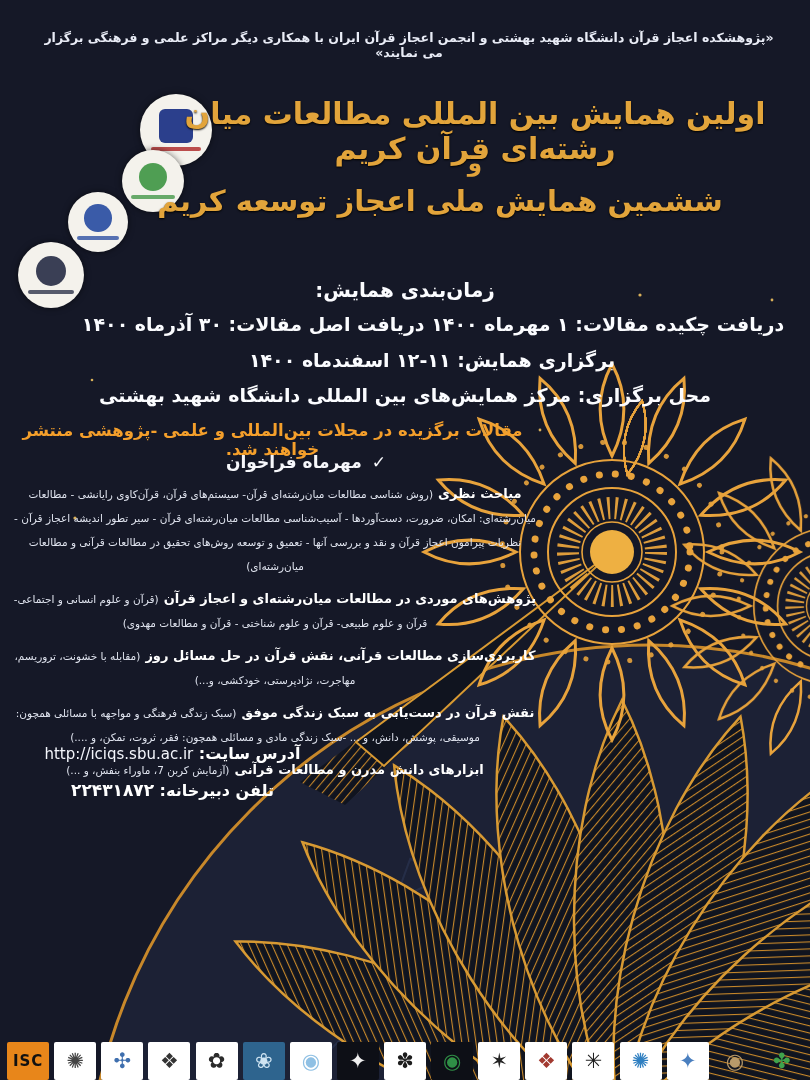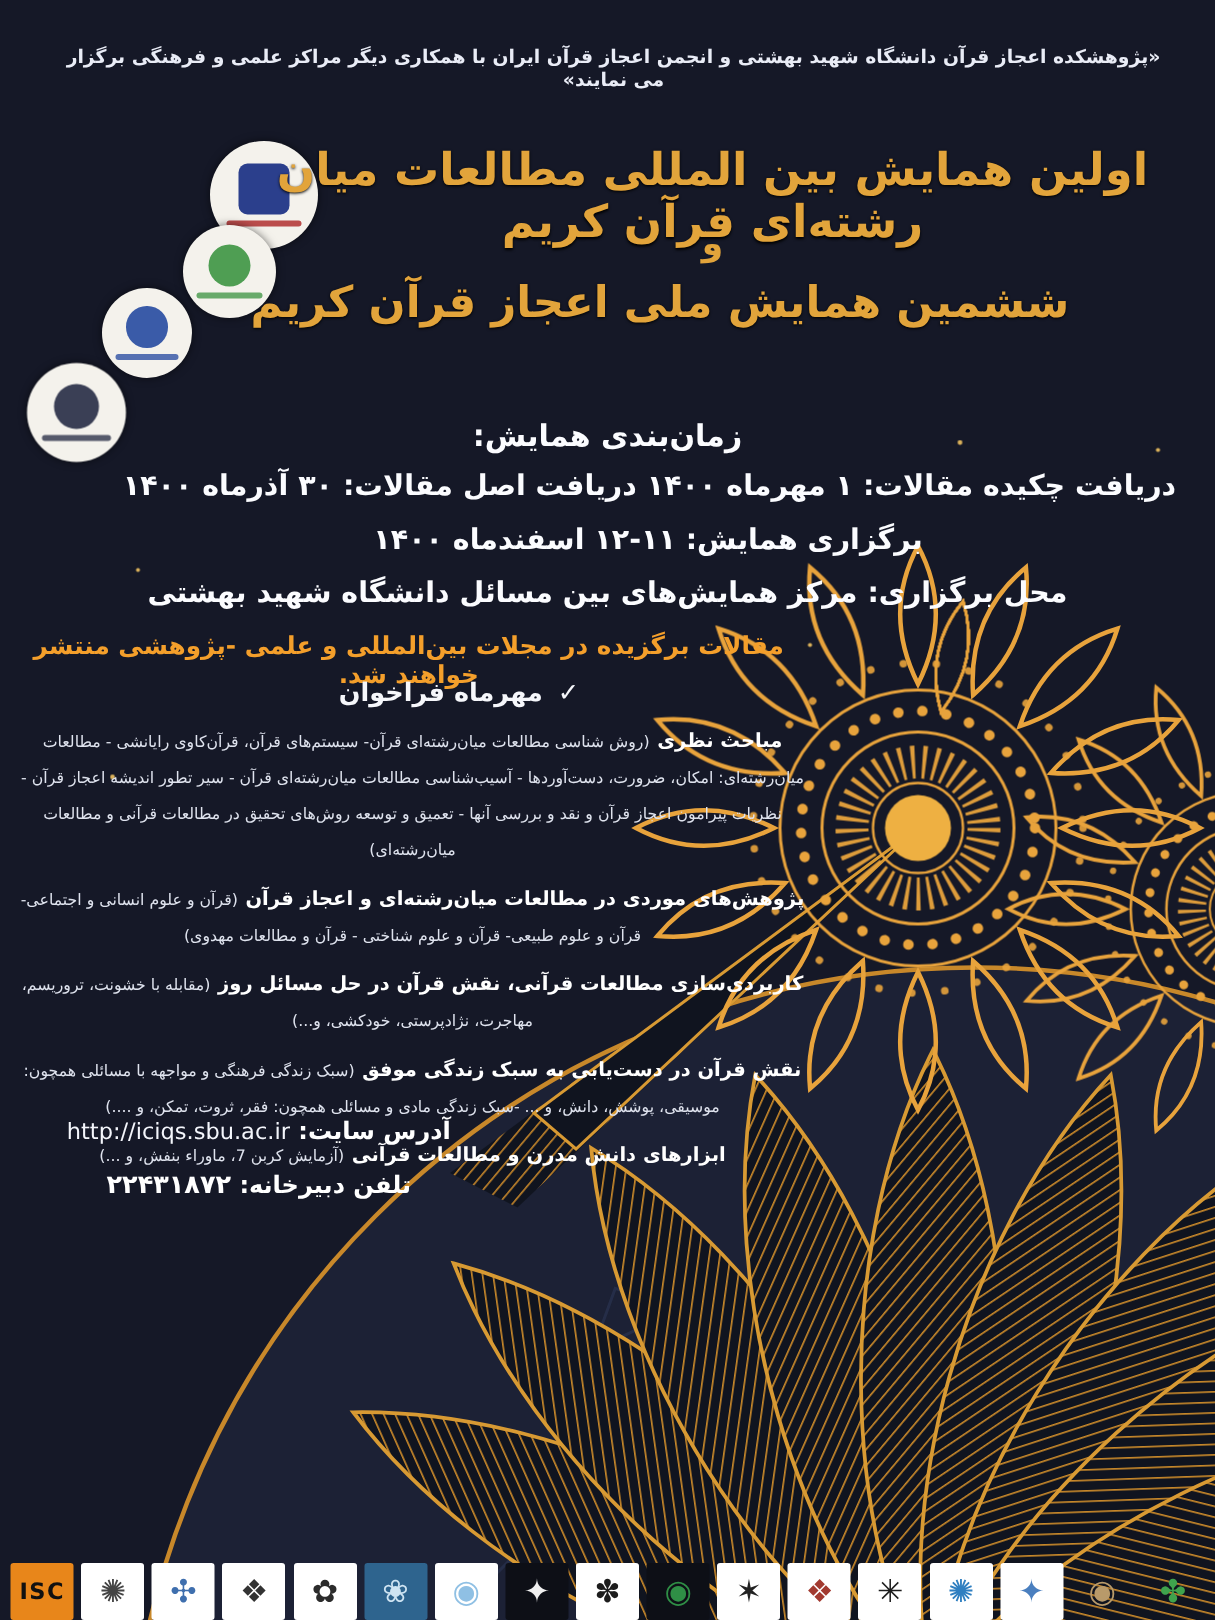--- a/index.html
+++ b/index.html
@@ -210,26 +210,26 @@
         <div class="cap" style="background: rgb(58, 91, 168);"></div>
       </div>
       <div class="orglogo" style="left: 18px; top: 242px; width: 66px; height: 66px;">
         <div class="emb" style="width: 30.36px; height: 30.36px; background: rgb(58, 63, 85); border-radius: 50%;"></div>
         <div class="cap" style="background: rgb(58, 63, 85);"></div>
       </div>
     </div>
 
   <div class="layer title1">اولین همایش بین المللی مطالعات میان رشته‌ای قرآن کریم</div>
   <div class="layer title-and">و</div>
-  <div class="layer title2">ششمین همایش ملی اعجاز قرآن کریم</div>
+  <div class="layer title2">ششمین همایش ملی اعجاز توسعه کریم</div>
 
   <div class="layer sched-head">زمان‌بندی همایش:</div>
   <div class="layer sched-l1">دریافت چکیده مقالات: ۱ مهرماه ۱۴۰۰   دریافت اصل مقالات: ۳۰ آذرماه ۱۴۰۰</div>
   <div class="layer sched-l2">برگزاری همایش: ۱۱-۱۲ اسفندماه ۱۴۰۰</div>
-  <div class="layer sched-l3">محل برگزاری: مرکز همایش‌های بین مسائل دانشگاه شهید بهشتی</div>
+  <div class="layer sched-l3">محل برگزاری: مرکز همایش‌های بین المللی دانشگاه شهید بهشتی</div>
 
   <div class="layer highlight">مقالات برگزیده در مجلات بین‌المللی و علمی -پژوهشی منتشر خواهند شد.</div>
   <div class="layer topics-head">
     <span class="chk">✓</span><span>مهرماه فراخوان</span>
   </div>
 
   <div class="layer topics">
     <div class="topic">
       <b>مباحث نظری</b>
       <span>(روش شناسی مطالعات میان‌رشته‌ای قرآن- سیستم‌های قرآن، قرآن‌کاوی رایانشی - مطالعات میان‌رشته‌ای: امکان، ضرورت، دست‌آوردها - آسیب‌شناسی مطالعات میان‌رشته‌ای قرآن - سیر تطور اندیشه اعجاز قرآن - نظریات پیرامون اعجاز قرآن و نقد و بررسی آنها - تعمیق و توسعه روش‌های تحقیق در مطالعات قرآنی و مطالعات میان‌رشته‌ای)</span>

